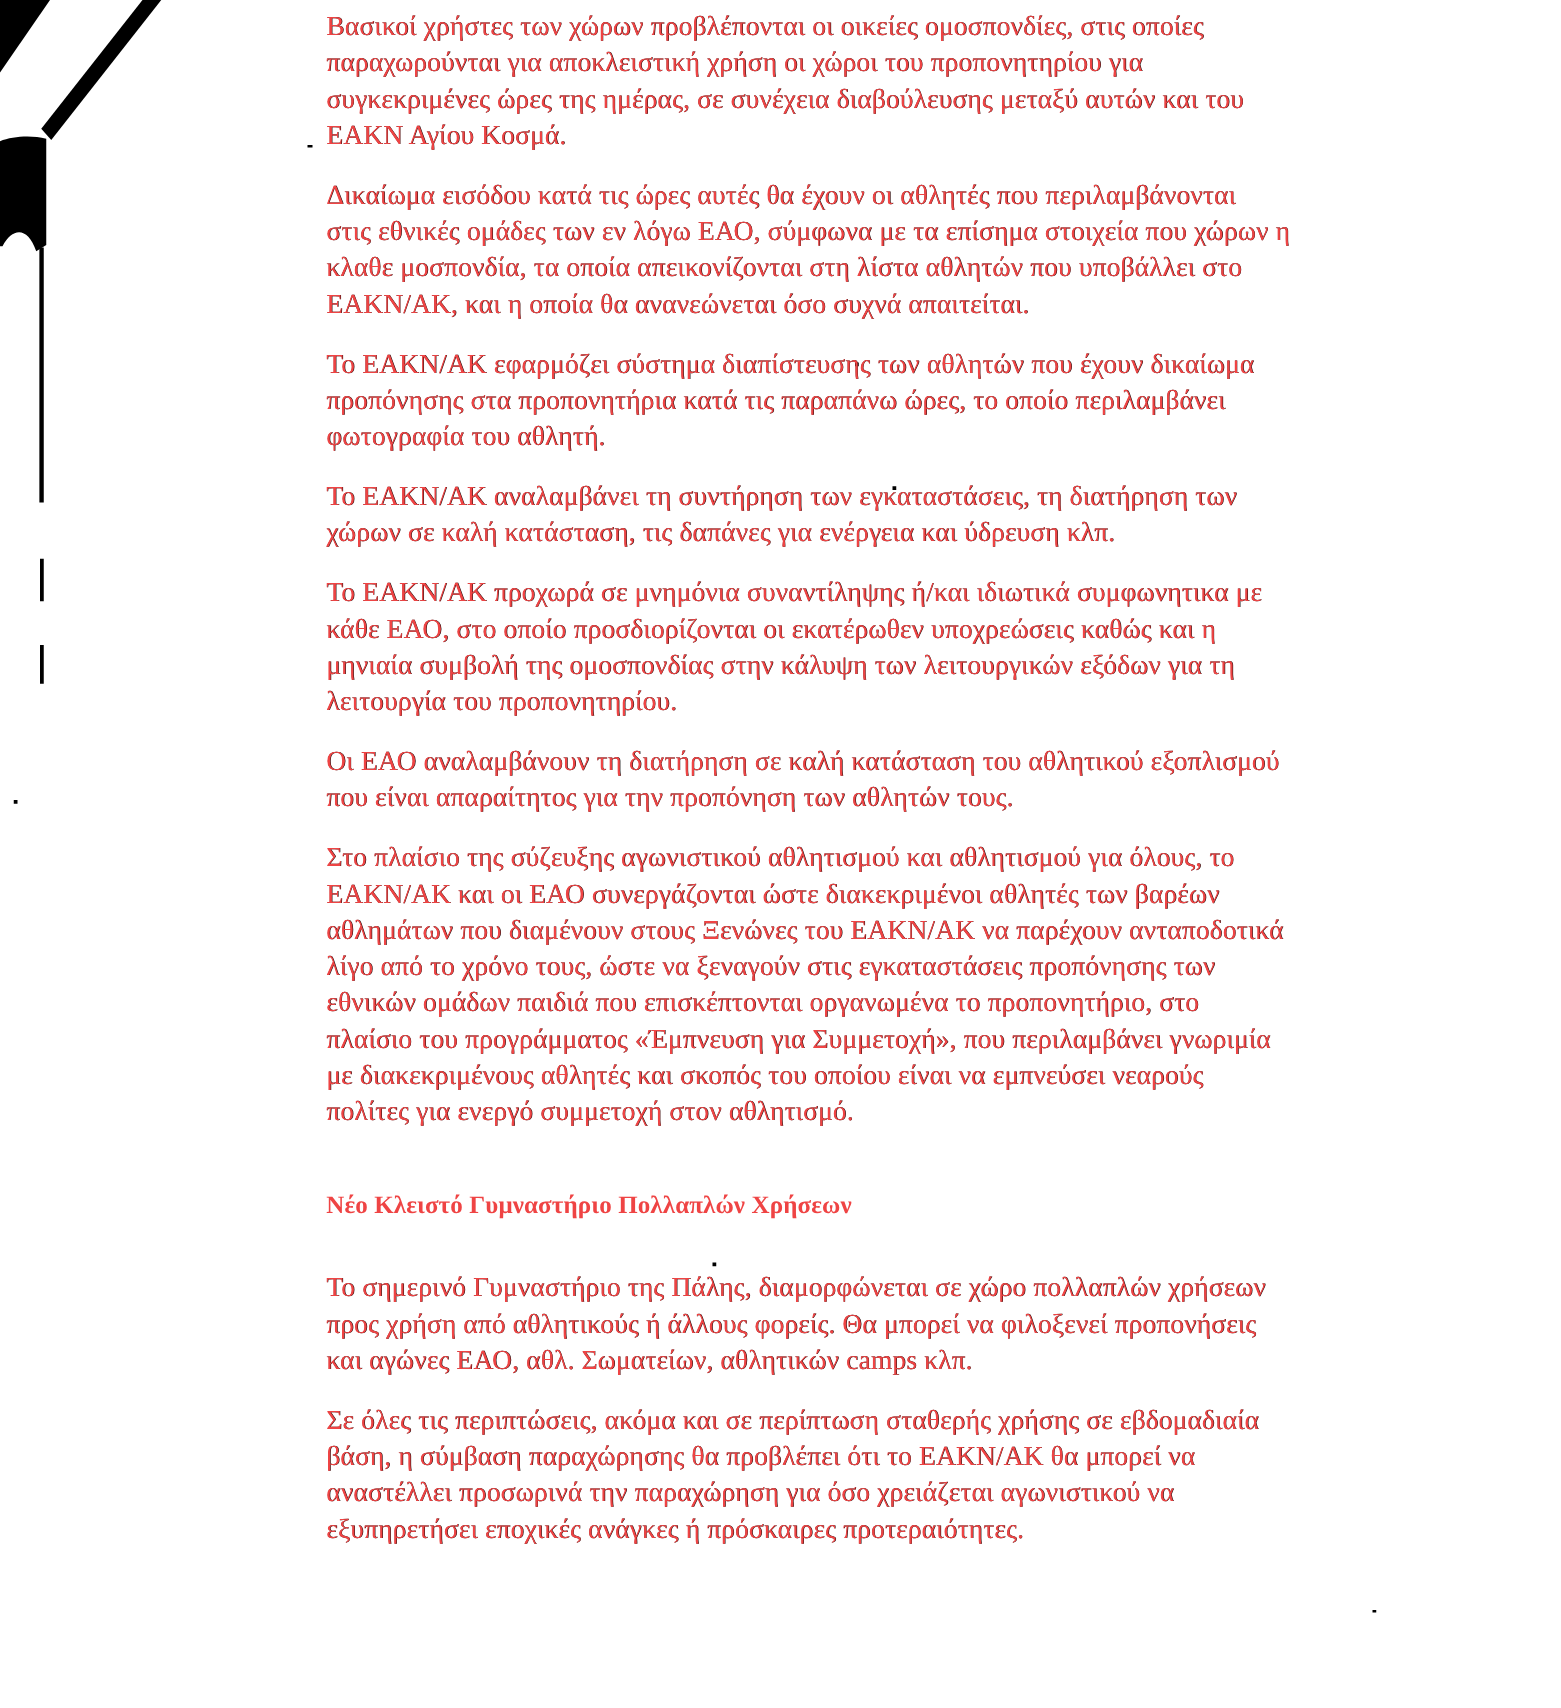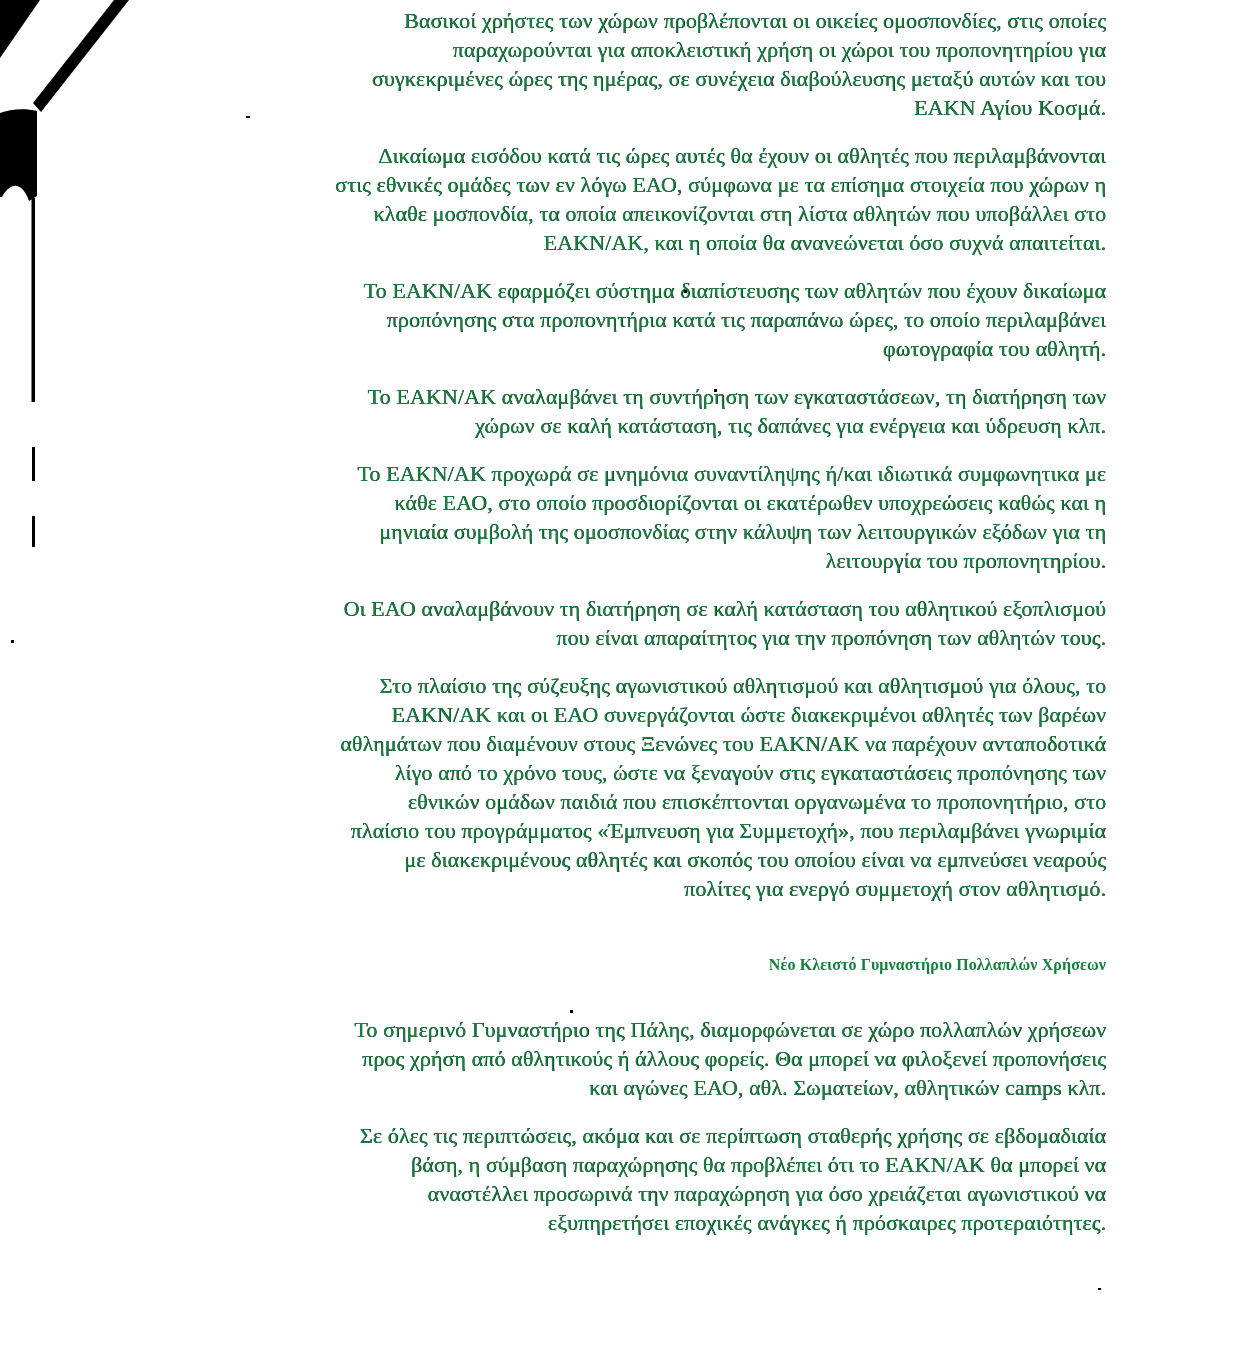--- a/index.html
+++ b/index.html
@@ -32,31 +32,31 @@
     margin: 0 0 19px 0;
     font-size: 22px;
     line-height: 29px;
     white-space: pre-line;
     letter-spacing: 0.1px;
     
     text-shadow: 0.3px 0 0 #050505;
   }
   .content h2.heading {
     margin: 47px 0 36px 0;
-    font-size: 16px;
+    font-size: 20px;
     line-height: 29px;
     font-weight: bold;
     white-space: pre-line;
     letter-spacing: 0.1px;
   }
 </style>
 </head>
 <body>
 
-<div class="page" style="color: #15803d; background: rgb(255, 255, 255); text-align: right;">
+<div class="page" style="color: #ef4444; background: rgb(255, 255, 255);">
 
   <svg class="scan-artifact-svg" width="1249" height="1366" viewBox="0 0 1249 1366" aria-hidden="true">
 
     <polygon points="0,0 40,0 0,58" fill="#000"></polygon>
 
     <polygon points="114,0 129,0 41,112 33,103" fill="#000"></polygon>
 
     <path d="M0,113 C10,109 25,108 37,111 L37,196 L29,201 C22,181 10,182 2,197 L0,197 Z" fill="#000"></path>
 
     <rect x="31.5" y="198" width="3.5" height="204" fill="#000"></rect>
@@ -76,21 +76,21 @@
 παραχωρούνται για αποκλειστική χρήση οι χώροι του προπονητηρίου για
 συγκεκριμένες ώρες της ημέρας, σε συνέχεια διαβούλευσης μεταξύ αυτών και του
 ΕΑΚΝ Αγίου Κοσμά.</p>
       <p class="paragraph">Δικαίωμα εισόδου κατά τις ώρες αυτές θα έχουν οι αθλητές που περιλαμβάνονται
 στις εθνικές ομάδες των εν λόγω ΕΑΟ, σύμφωνα με τα επίσημα στοιχεία που χώρων η
 κλαθε μοσπονδία, τα οποία απεικονίζονται στη λίστα αθλητών που υποβάλλει στο
 ΕΑΚΝ/ΑΚ, και η οποία θα ανανεώνεται όσο συχνά απαιτείται.</p>
       <p class="paragraph">Το ΕΑΚΝ/ΑΚ εφαρμόζει σύστημα διαπίστευσης των αθλητών που έχουν δικαίωμα
 προπόνησης στα προπονητήρια κατά τις παραπάνω ώρες, το οποίο περιλαμβάνει
 φωτογραφία του αθλητή.</p>
-      <p class="paragraph">Το ΕΑΚΝ/ΑΚ αναλαμβάνει τη συντήρηση των εγκαταστάσεων, τη διατήρηση των
+      <p class="paragraph">Το ΕΑΚΝ/ΑΚ αναλαμβάνει τη συντήρηση των εγκαταστάσεις, τη διατήρηση των
 χώρων σε καλή κατάσταση, τις δαπάνες για ενέργεια και ύδρευση κλπ.</p>
       <p class="paragraph">Το ΕΑΚΝ/ΑΚ προχωρά σε μνημόνια συναντίληψης ή/και ιδιωτικά συμφωνητικα με
 κάθε ΕΑΟ, στο οποίο προσδιορίζονται οι εκατέρωθεν υποχρεώσεις καθώς και η
 μηνιαία συμβολή της ομοσπονδίας στην κάλυψη των λειτουργικών εξόδων για τη
 λειτουργία του προπονητηρίου.</p>
       <p class="paragraph">Οι ΕΑΟ αναλαμβάνουν τη διατήρηση σε καλή κατάσταση του αθλητικού εξοπλισμού
 που είναι απαραίτητος για την προπόνηση των αθλητών τους.</p>
       <p class="paragraph">Στο πλαίσιο της σύζευξης αγωνιστικού αθλητισμού και αθλητισμού για όλους, το
 ΕΑΚΝ/ΑΚ και οι ΕΑΟ συνεργάζονται ώστε διακεκριμένοι αθλητές των βαρέων
 αθλημάτων που διαμένουν στους Ξενώνες του ΕΑΚΝ/ΑΚ να παρέχουν ανταποδοτικά

